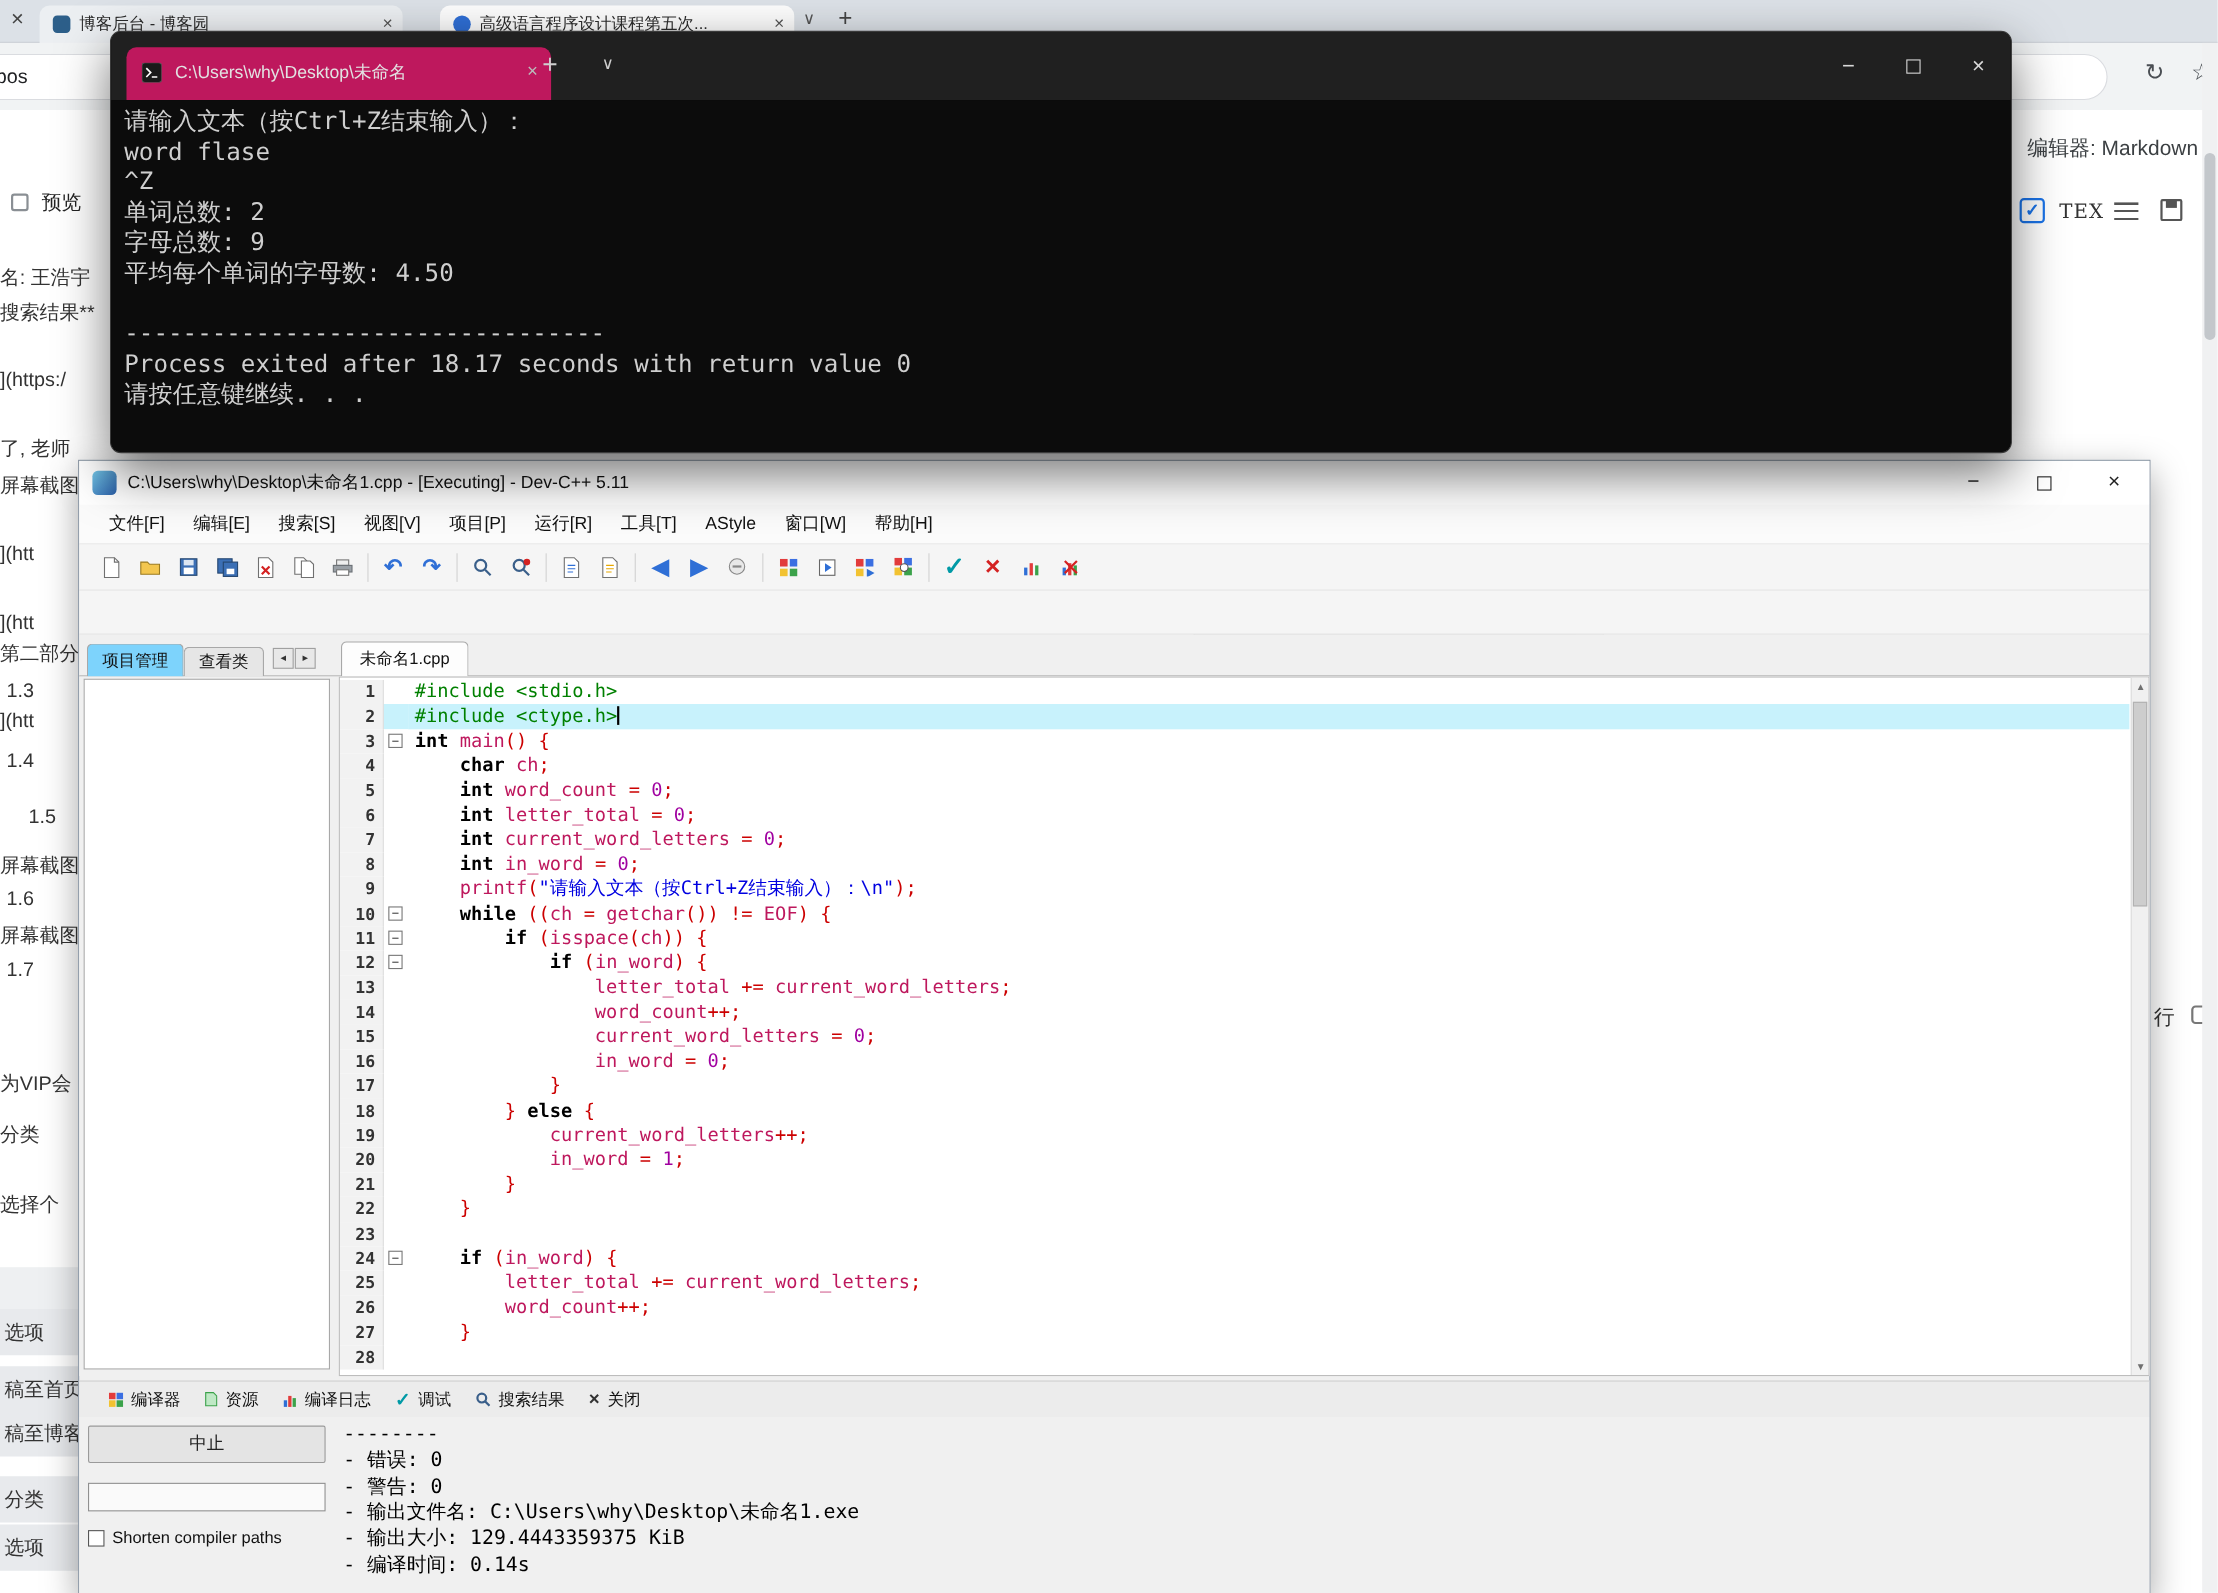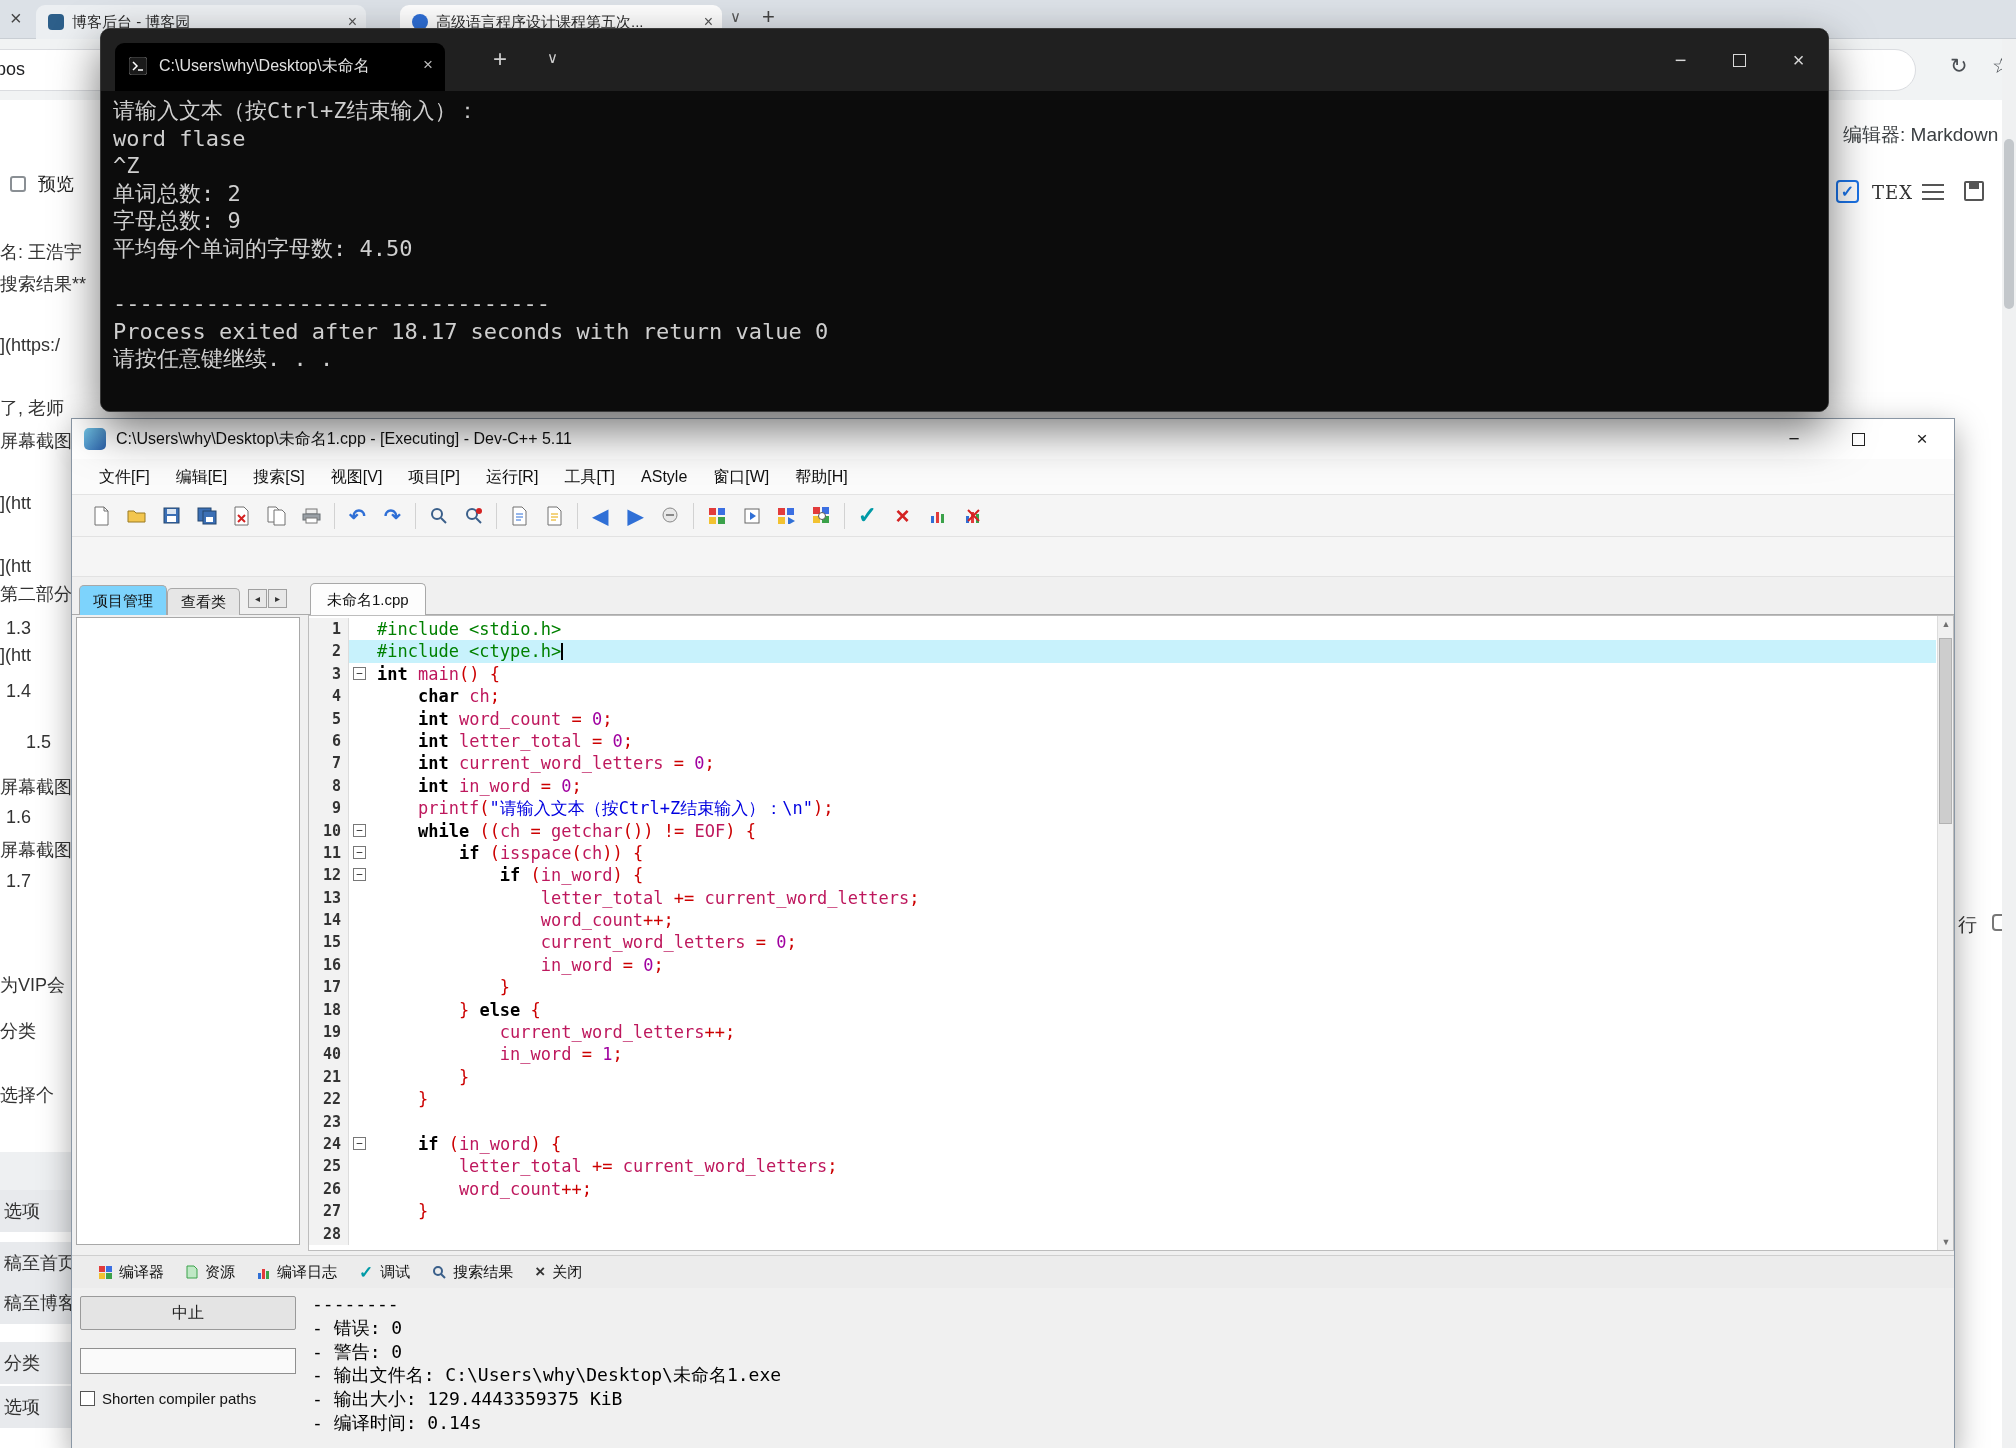--- a/index.html
+++ b/index.html
@@ -56,22 +56,22 @@
   .lw-icon { position:absolute; left:1992px; top:814px; width:17px; height:17px;
     border:2px solid #777; border-radius:4px; }
   .pscroll { position:absolute; left:2002px; top:-61px; width:14px; height:1409px; background:#f0f1f2; }
   .pthumb { position:absolute; left:2px; top:100px; width:10px; height:170px; background:#c3c7cb; border-radius:6px; }
 
   
   .console { position:absolute; left:100px; top:28px; width:1729px; height:384px;
     border-radius:10px; overflow:hidden; z-index:30; border:1px solid #3a3a3a;
     box-shadow:0 18px 46px rgba(0,0,0,0.55); background:#0c0c0c; }
   .ctitle { position:absolute; left:0; top:0; width:100%; height:62px; background:#202020; }
-  .ctab { position:absolute; left:14px; top:14px; width:330px; height:48px;
-    background:#000000; border-radius:9px 9px 0 0; }
+  .ctab { position:absolute; left:14px; top:14px; width:386px; height:48px;
+    background:#be185d; border-radius:9px 9px 0 0; }
   .ctab-title { position:absolute; left:44px; top:13px; font-size:16px; color:#e2e2e2;
     white-space:nowrap; max-width:270px; overflow:hidden; }
   .ctab-close { position:absolute; right:12px; top:12px; font-size:17px; color:#bbb; }
   .cicon { position:absolute; left:14px; top:14px; }
   .cplus { position:absolute; left:392px; top:16px; font-size:24px; color:#cfcfcf; }
   .cchev { position:absolute; left:446px; top:20px; font-size:15px; color:#cfcfcf; }
   .cbtns { position:absolute; right:0; top:0; height:62px; display:flex; }
   .cbtn { width:59px; height:62px; display:flex; align-items:center; justify-content:center;
     font-size:20px; color:#d8d8d8; }
   .cbox { width:13px; height:13px; border:1.5px solid #d8d8d8; }
@@ -472,21 +472,21 @@
           <div class="cl"><span class="ln">10</span><span class="fc"><span class="fb">−</span></span><span class="ct"><span class="tk-t">    </span><span class="tk-k">while</span><span class="tk-t"> </span><span class="tk-y">((</span><span class="tk-t">ch </span><span class="tk-y">=</span><span class="tk-t"> getchar</span><span class="tk-y">())</span><span class="tk-t"> </span><span class="tk-y">!=</span><span class="tk-t"> EOF</span><span class="tk-y">)</span><span class="tk-t"> </span><span class="tk-y">{</span></span></div>
           <div class="cl"><span class="ln">11</span><span class="fc"><span class="fb">−</span></span><span class="ct"><span class="tk-t">        </span><span class="tk-k">if</span><span class="tk-t"> </span><span class="tk-y">(</span><span class="tk-t">isspace</span><span class="tk-y">(</span><span class="tk-t">ch</span><span class="tk-y">))</span><span class="tk-t"> </span><span class="tk-y">{</span></span></div>
           <div class="cl"><span class="ln">12</span><span class="fc"><span class="fb">−</span></span><span class="ct"><span class="tk-t">            </span><span class="tk-k">if</span><span class="tk-t"> </span><span class="tk-y">(</span><span class="tk-t">in_word</span><span class="tk-y">)</span><span class="tk-t"> </span><span class="tk-y">{</span></span></div>
           <div class="cl"><span class="ln">13</span><span class="fc"></span><span class="ct"><span class="tk-t">                letter_total </span><span class="tk-y">+=</span><span class="tk-t"> current_word_letters</span><span class="tk-y">;</span></span></div>
           <div class="cl"><span class="ln">14</span><span class="fc"></span><span class="ct"><span class="tk-t">                word_count</span><span class="tk-y">++;</span></span></div>
           <div class="cl"><span class="ln">15</span><span class="fc"></span><span class="ct"><span class="tk-t">                current_word_letters </span><span class="tk-y">=</span><span class="tk-t"> </span><span class="tk-num">0</span><span class="tk-y">;</span></span></div>
           <div class="cl"><span class="ln">16</span><span class="fc"></span><span class="ct"><span class="tk-t">                in_word </span><span class="tk-y">=</span><span class="tk-t"> </span><span class="tk-num">0</span><span class="tk-y">;</span></span></div>
           <div class="cl"><span class="ln">17</span><span class="fc"></span><span class="ct"><span class="tk-t">            </span><span class="tk-y">}</span></span></div>
           <div class="cl"><span class="ln">18</span><span class="fc"></span><span class="ct"><span class="tk-t">        </span><span class="tk-y">}</span><span class="tk-t"> </span><span class="tk-k">else</span><span class="tk-t"> </span><span class="tk-y">{</span></span></div>
           <div class="cl"><span class="ln">19</span><span class="fc"></span><span class="ct"><span class="tk-t">            current_word_letters</span><span class="tk-y">++;</span></span></div>
-          <div class="cl"><span class="ln">40</span><span class="fc"></span><span class="ct"><span class="tk-t">            in_word </span><span class="tk-y">=</span><span class="tk-t"> </span><span class="tk-num">1</span><span class="tk-y">;</span></span></div>
+          <div class="cl"><span class="ln">20</span><span class="fc"></span><span class="ct"><span class="tk-t">            in_word </span><span class="tk-y">=</span><span class="tk-t"> </span><span class="tk-num">1</span><span class="tk-y">;</span></span></div>
           <div class="cl"><span class="ln">21</span><span class="fc"></span><span class="ct"><span class="tk-t">        </span><span class="tk-y">}</span></span></div>
           <div class="cl"><span class="ln">22</span><span class="fc"></span><span class="ct"><span class="tk-t">    </span><span class="tk-y">}</span></span></div>
           <div class="cl"><span class="ln">23</span><span class="fc"></span><span class="ct"><span class="tk-t"></span></span></div>
           <div class="cl"><span class="ln">24</span><span class="fc"><span class="fb">−</span></span><span class="ct"><span class="tk-t">    </span><span class="tk-k">if</span><span class="tk-t"> </span><span class="tk-y">(</span><span class="tk-t">in_word</span><span class="tk-y">)</span><span class="tk-t"> </span><span class="tk-y">{</span></span></div>
           <div class="cl"><span class="ln">25</span><span class="fc"></span><span class="ct"><span class="tk-t">        letter_total </span><span class="tk-y">+=</span><span class="tk-t"> current_word_letters</span><span class="tk-y">;</span></span></div>
           <div class="cl"><span class="ln">26</span><span class="fc"></span><span class="ct"><span class="tk-t">        word_count</span><span class="tk-y">++;</span></span></div>
           <div class="cl"><span class="ln">27</span><span class="fc"></span><span class="ct"><span class="tk-t">    </span><span class="tk-y">}</span></span></div>
           <div class="cl"><span class="ln">28</span><span class="fc"></span><span class="ct"><span class="tk-t"></span></span></div>
         </div>
       <div class="vscroll">

